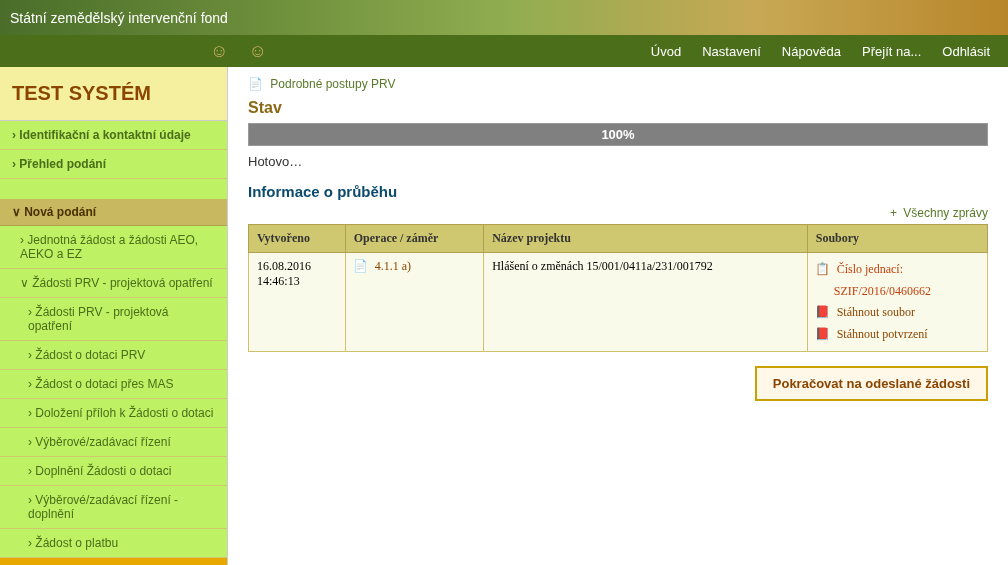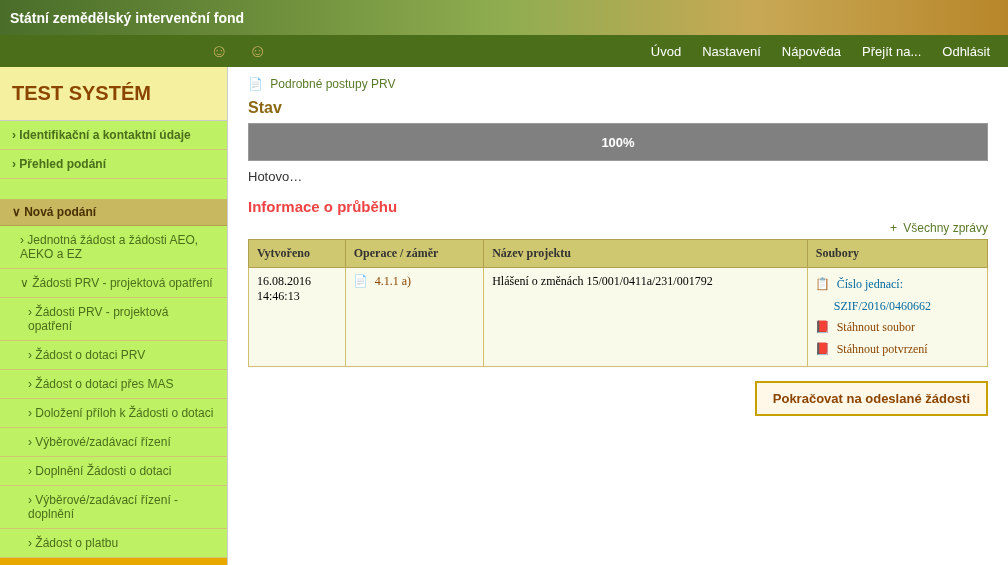--- a/index.html
+++ b/index.html
@@ -9,21 +9,21 @@
     .header-top {
       background: linear-gradient(to right, #4a6e2a, #6b8c3a, #8fad50, #c8a855, #b8862a);
       height: 35px;
       display: flex;
       align-items: center;
       padding: 0 10px;
     }
     .header-top-title {
       color: white;
       font-size: 14px;
-      font-weight: bold;
+      font-weight: normal;
     }
     .header-nav {
       background: #4a6e1a;
       height: 32px;
       display: flex;
       align-items: center;
       justify-content: flex-end;
       padding: 0 10px;
       gap: 5px;
     }
@@ -102,21 +102,21 @@
     .section-title {
       color: #8b6914;
       font-size: 16px;
       font-weight: bold;
       margin-bottom: 6px;
     }
 
     
     .progress-container {
       background: #c0c0c0;
-      height: 38px;
+      height: 23px;
       border: 1px solid #999;
       margin-bottom: 8px;
       position: relative;
     }
     .progress-bar {
       background: #808080;
       height: 100%;
       display: flex;
       align-items: center;
       justify-content: center;
@@ -125,21 +125,21 @@
       font-weight: bold;
     }
     .hotovo-text {
       font-size: 13px;
       margin-bottom: 14px;
       color: #333;
     }
 
     
     .info-section-title {
-      color: #ef4444;
+      color: #0c4a6e;
       font-size: 15px;
       font-weight: bold;
       margin-bottom: 6px;
     }
     .vsechny-zpravy {
       text-align: right;
       margin-bottom: 4px;
       font-size: 12px;
     }
     .vsechny-zpravy a { color: #5a7a2a; text-decoration: none; }
@@ -164,21 +164,21 @@
       border: 1px solid #d0c070;
       padding: 6px 8px;
       vertical-align: top;
     }
     .data-table tr td { background: #fafaea; }
     .data-table a { color: #8b4500; text-decoration: none; }
     .operation-link { color: #8b4500; }
     .soubory-cell { line-height: 1.8; }
     .file-icon { color: #c00; font-size: 12px; margin-right: 3px; }
     .doc-icon { color: #555; font-size: 12px; margin-right: 3px; }
-    .cislo-jednaci { font-size: 12px; color: #0369a1; }
+    .cislo-jednaci { font-size: 12px; color: #c2410c; }
 
     
     .continue-btn-container { text-align: right; margin-top: 8px; }
     .continue-btn {
       background: #fff8e8;
       border: 2px solid #c8a000;
       color: #8b4500;
       padding: 8px 16px;
       font-size: 13px;
       font-weight: bold;

